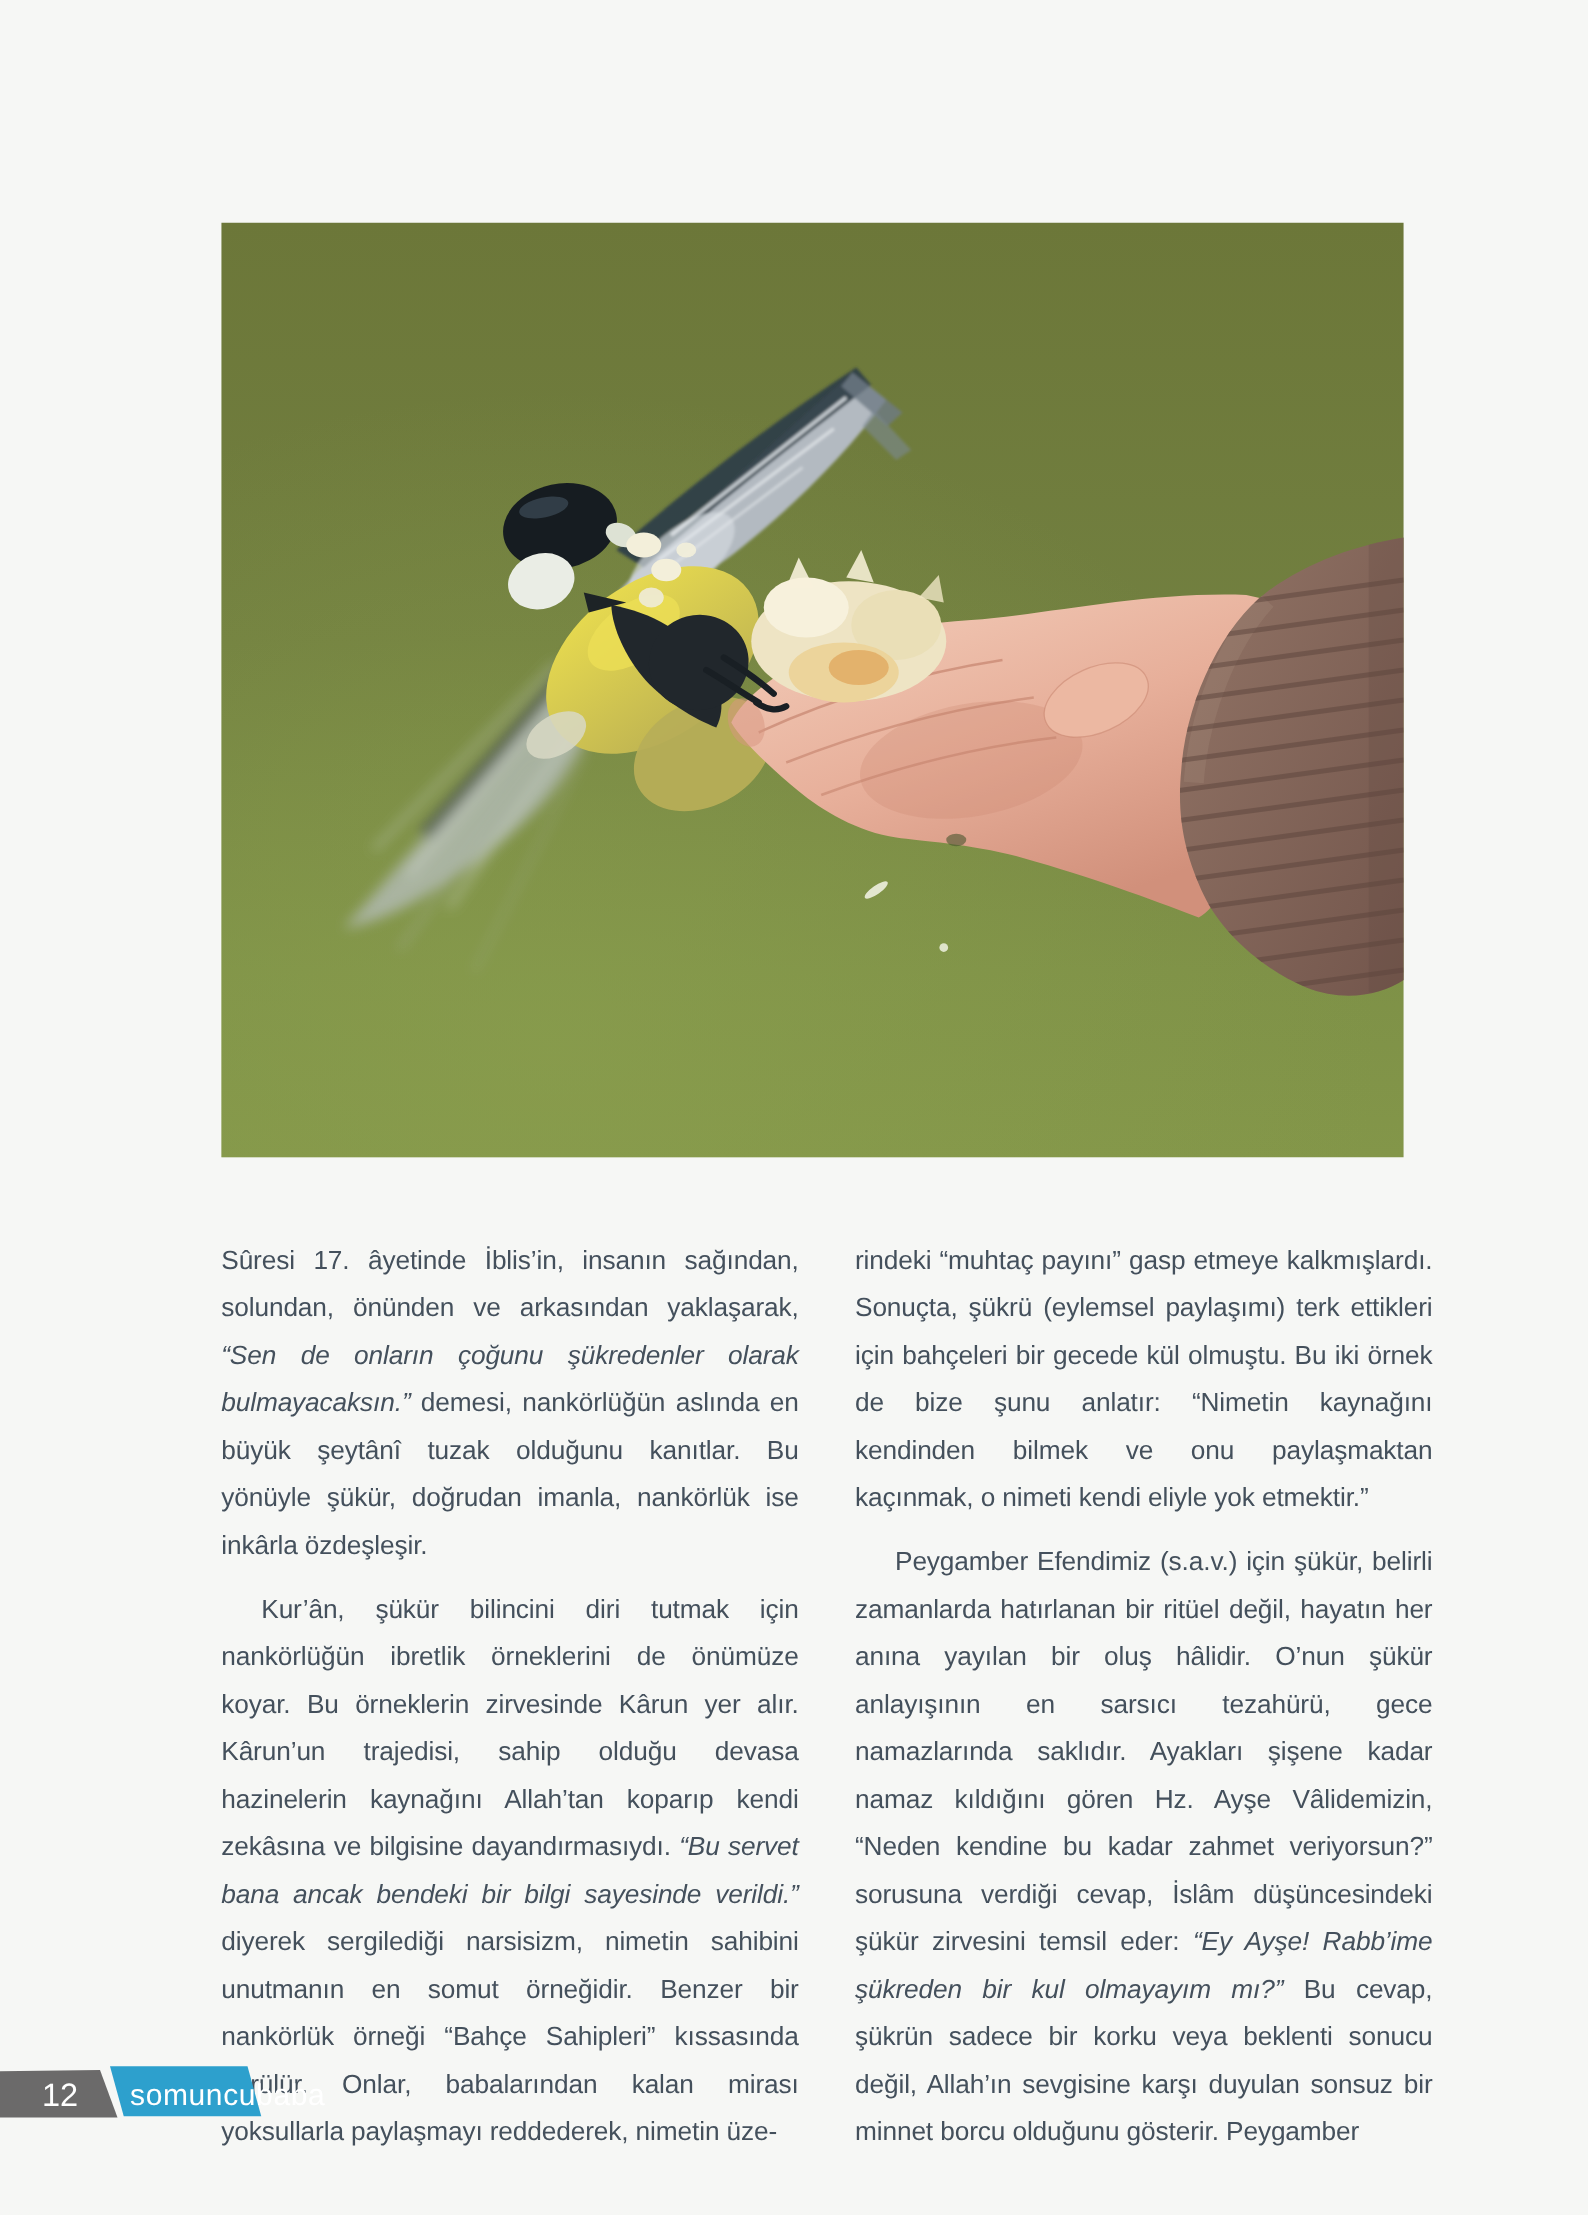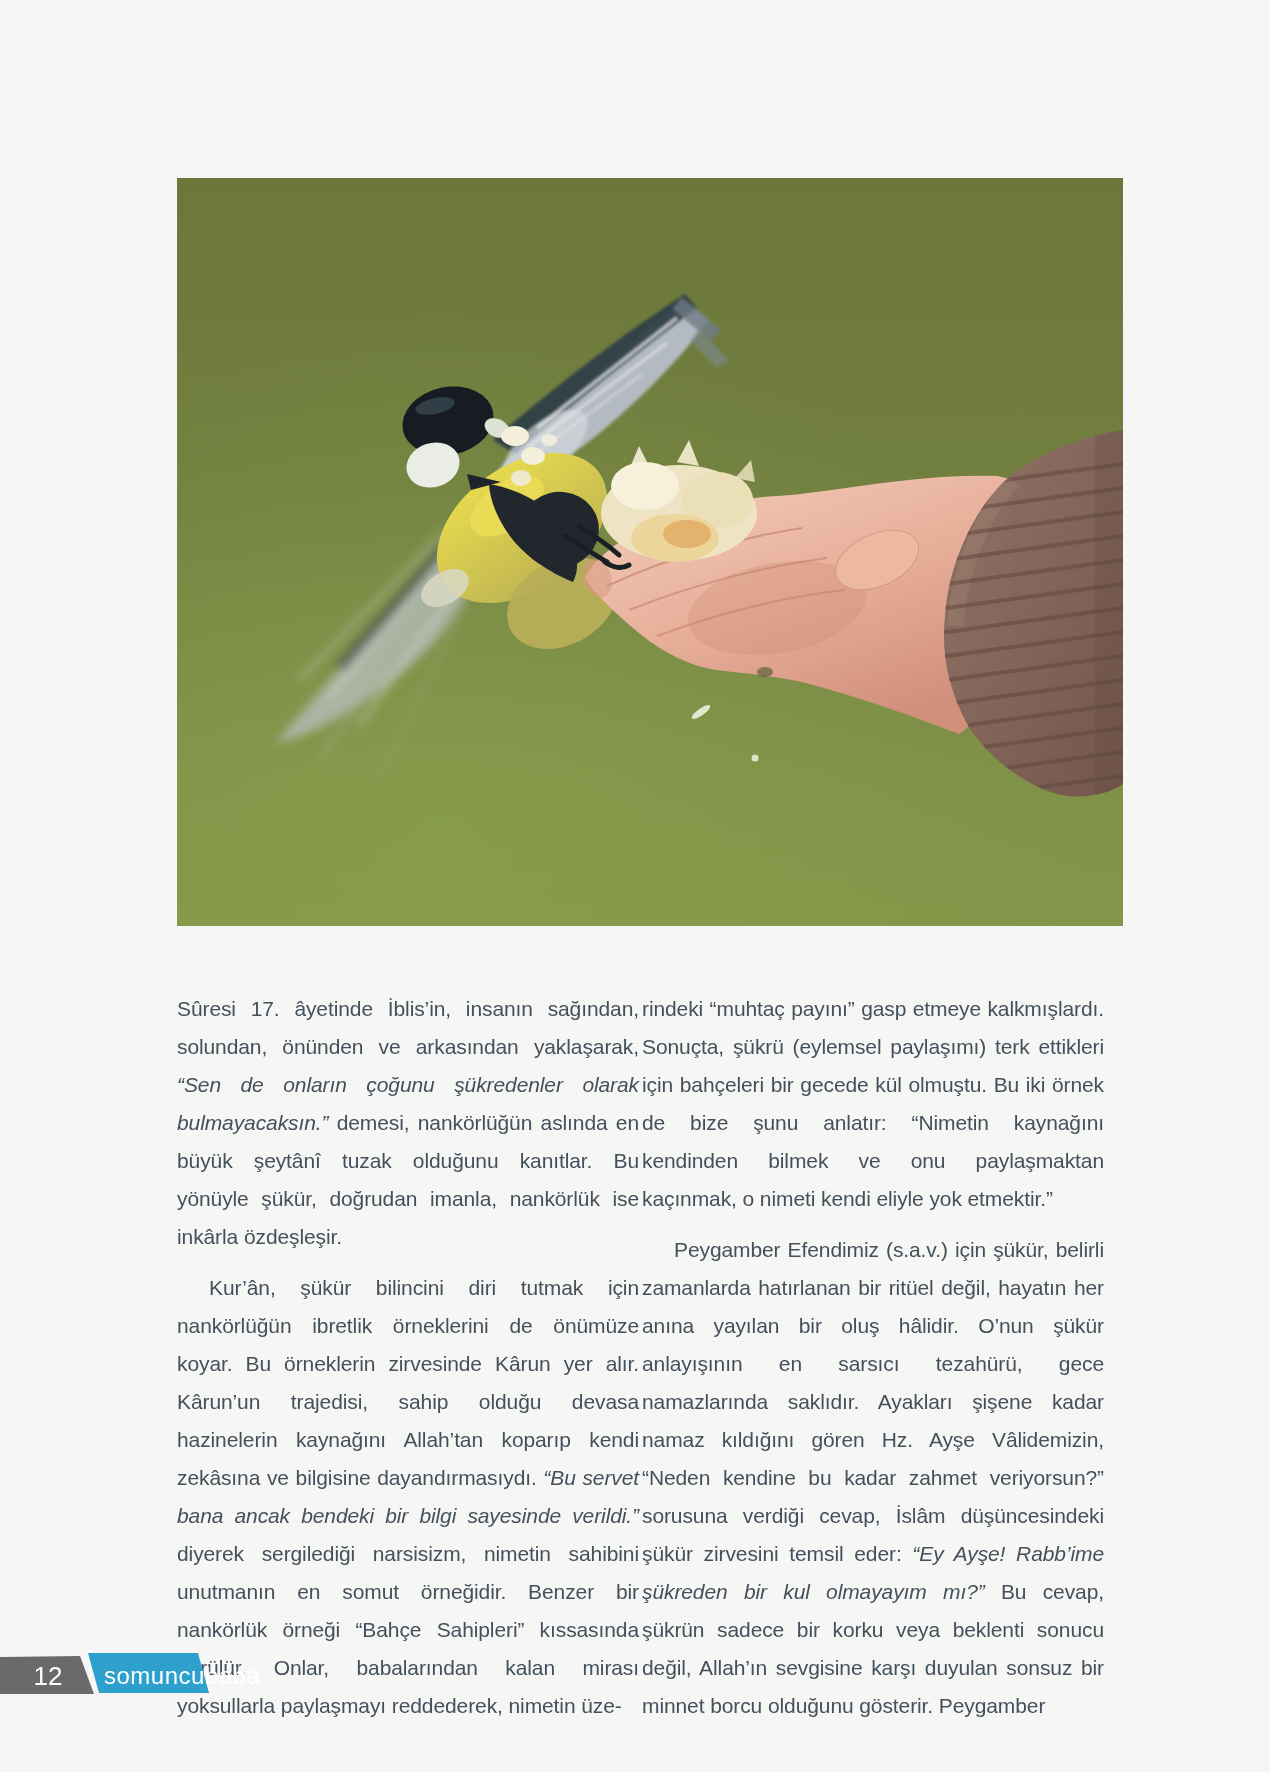--- a/index.html
+++ b/index.html
@@ -9,21 +9,21 @@
     font-family:"Liberation Sans",sans-serif;
   }
   .photo-wrap{position:absolute;left:177px;top:178px;width:946px;height:748px}
   .photo-wrap svg{display:block;width:100%;height:100%}
   .col{
     position:absolute;top:958px;width:462px;
     text-align:justify;font-size:21px;line-height:38px;
     color:#44505c;letter-spacing:-0.1px;margin-top:32px;
   }
   .col-left{left:177px}
-  .col-right{left:642px}
+  .col-right{left:684px}
   .para{margin:0 0 13px 0}
   .para.indent{text-indent:32px}
   .run-i{font-style:italic}
   .footer-svg{position:absolute;left:0;top:1652px}
   .footer-svg text{font-family:"Liberation Sans",sans-serif}
 </style>
 </head>
 <body>
 
 <div class="photo-wrap">

